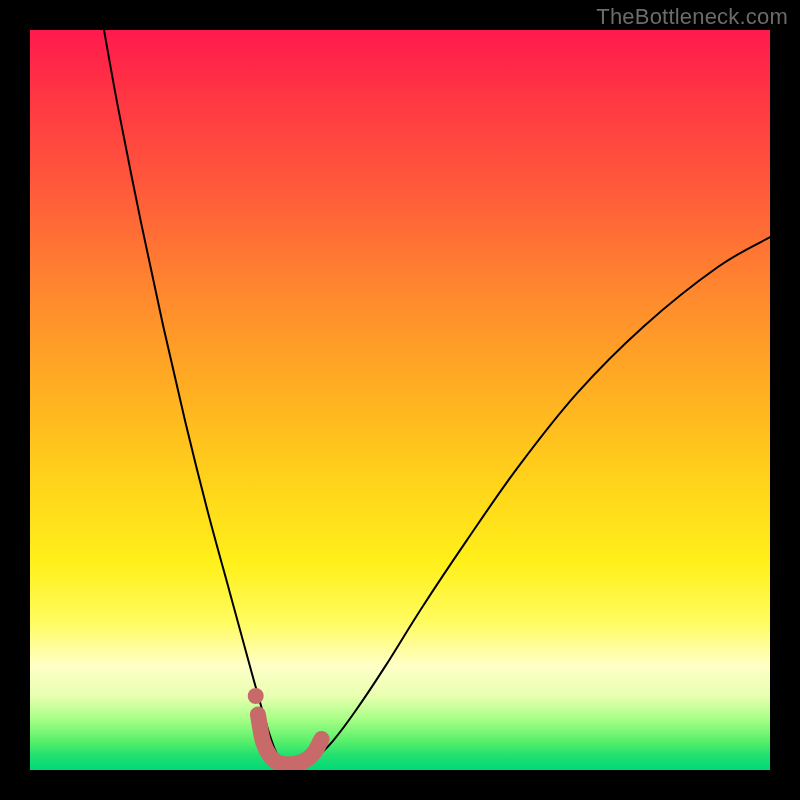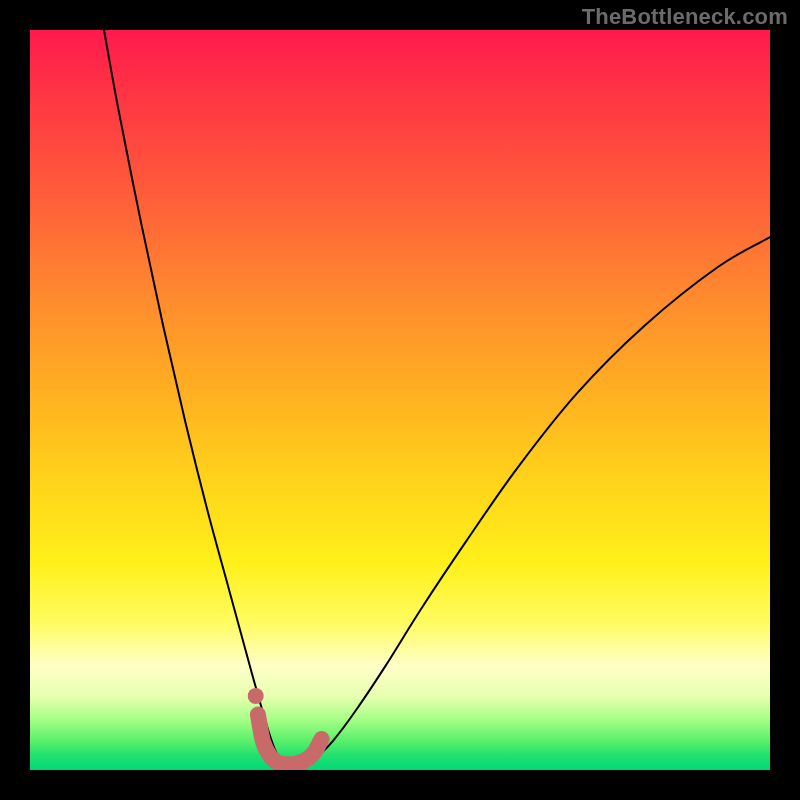--- a/index.html
+++ b/index.html
@@ -44,21 +44,21 @@
       #00d977 100%
     );
   }
   .watermark {
     position: absolute;
     top: 4px;
     right: 12px;
     color: #6b6b6b;
     font-size: 22px;
     letter-spacing: 0.2px;
-    font-weight: 700;
+    font-weight: 400;
   }
   svg.overlay {
     position: absolute;
     left: 0;
     top: 0;
     width: 740px;
     height: 740px;
   }
 </style>
 </head>

